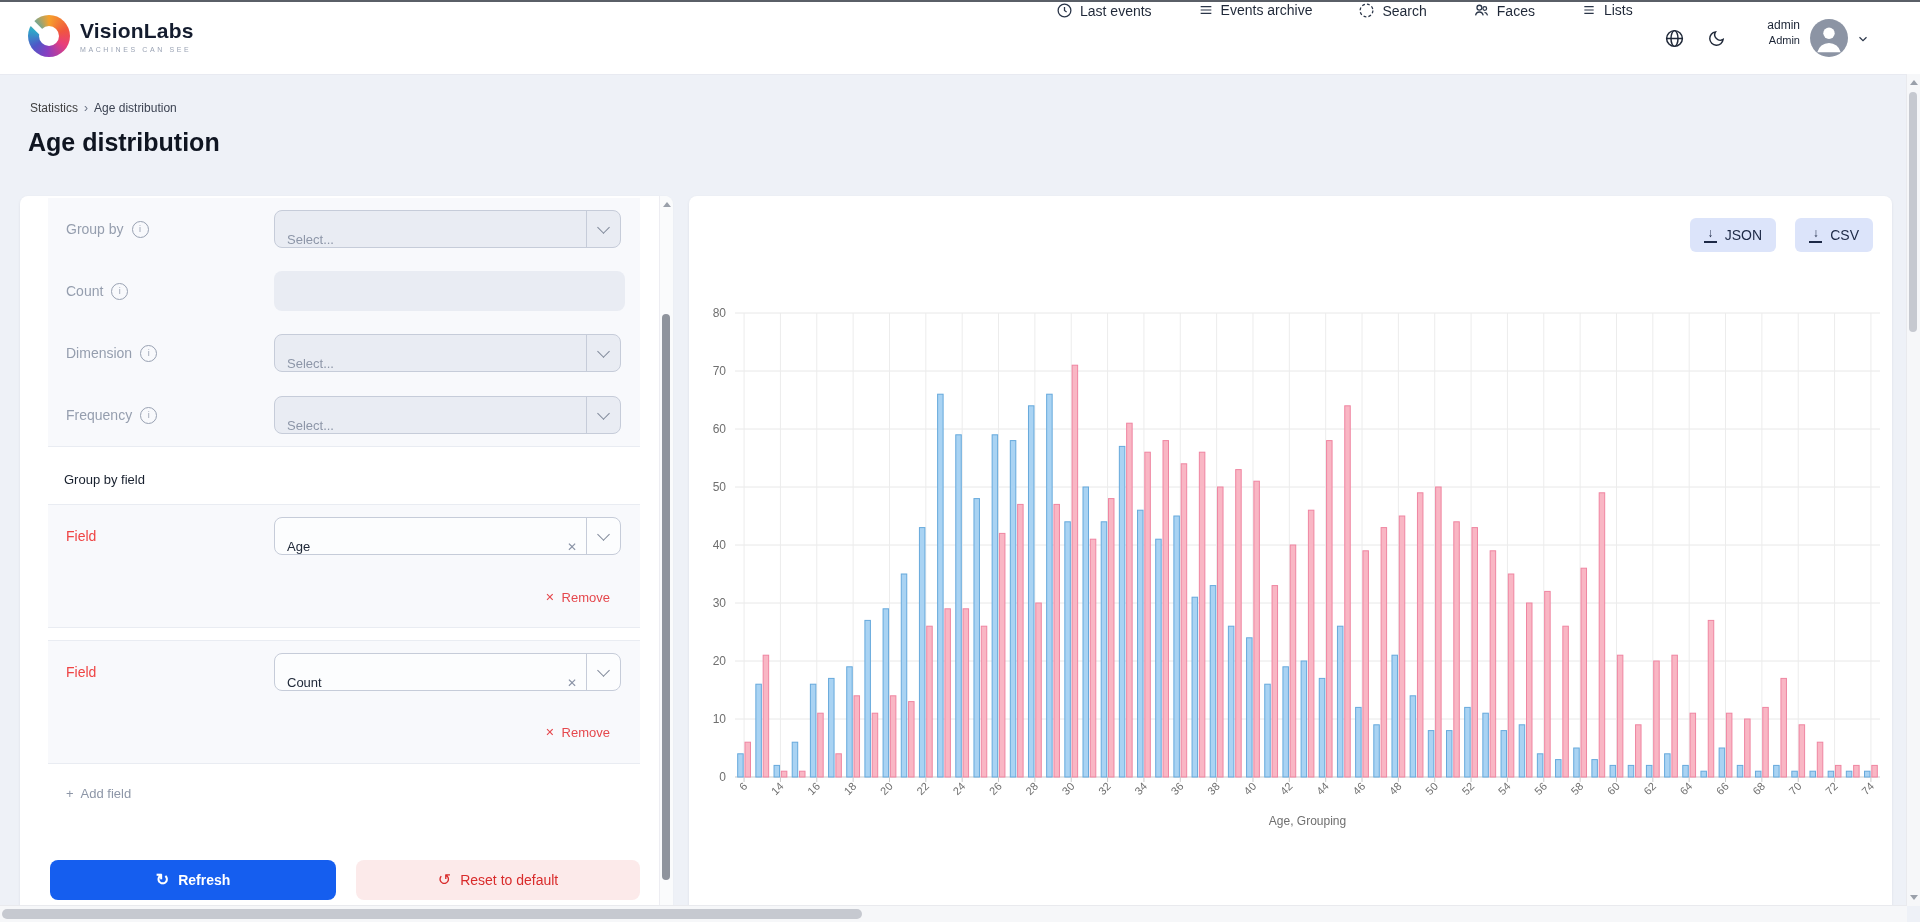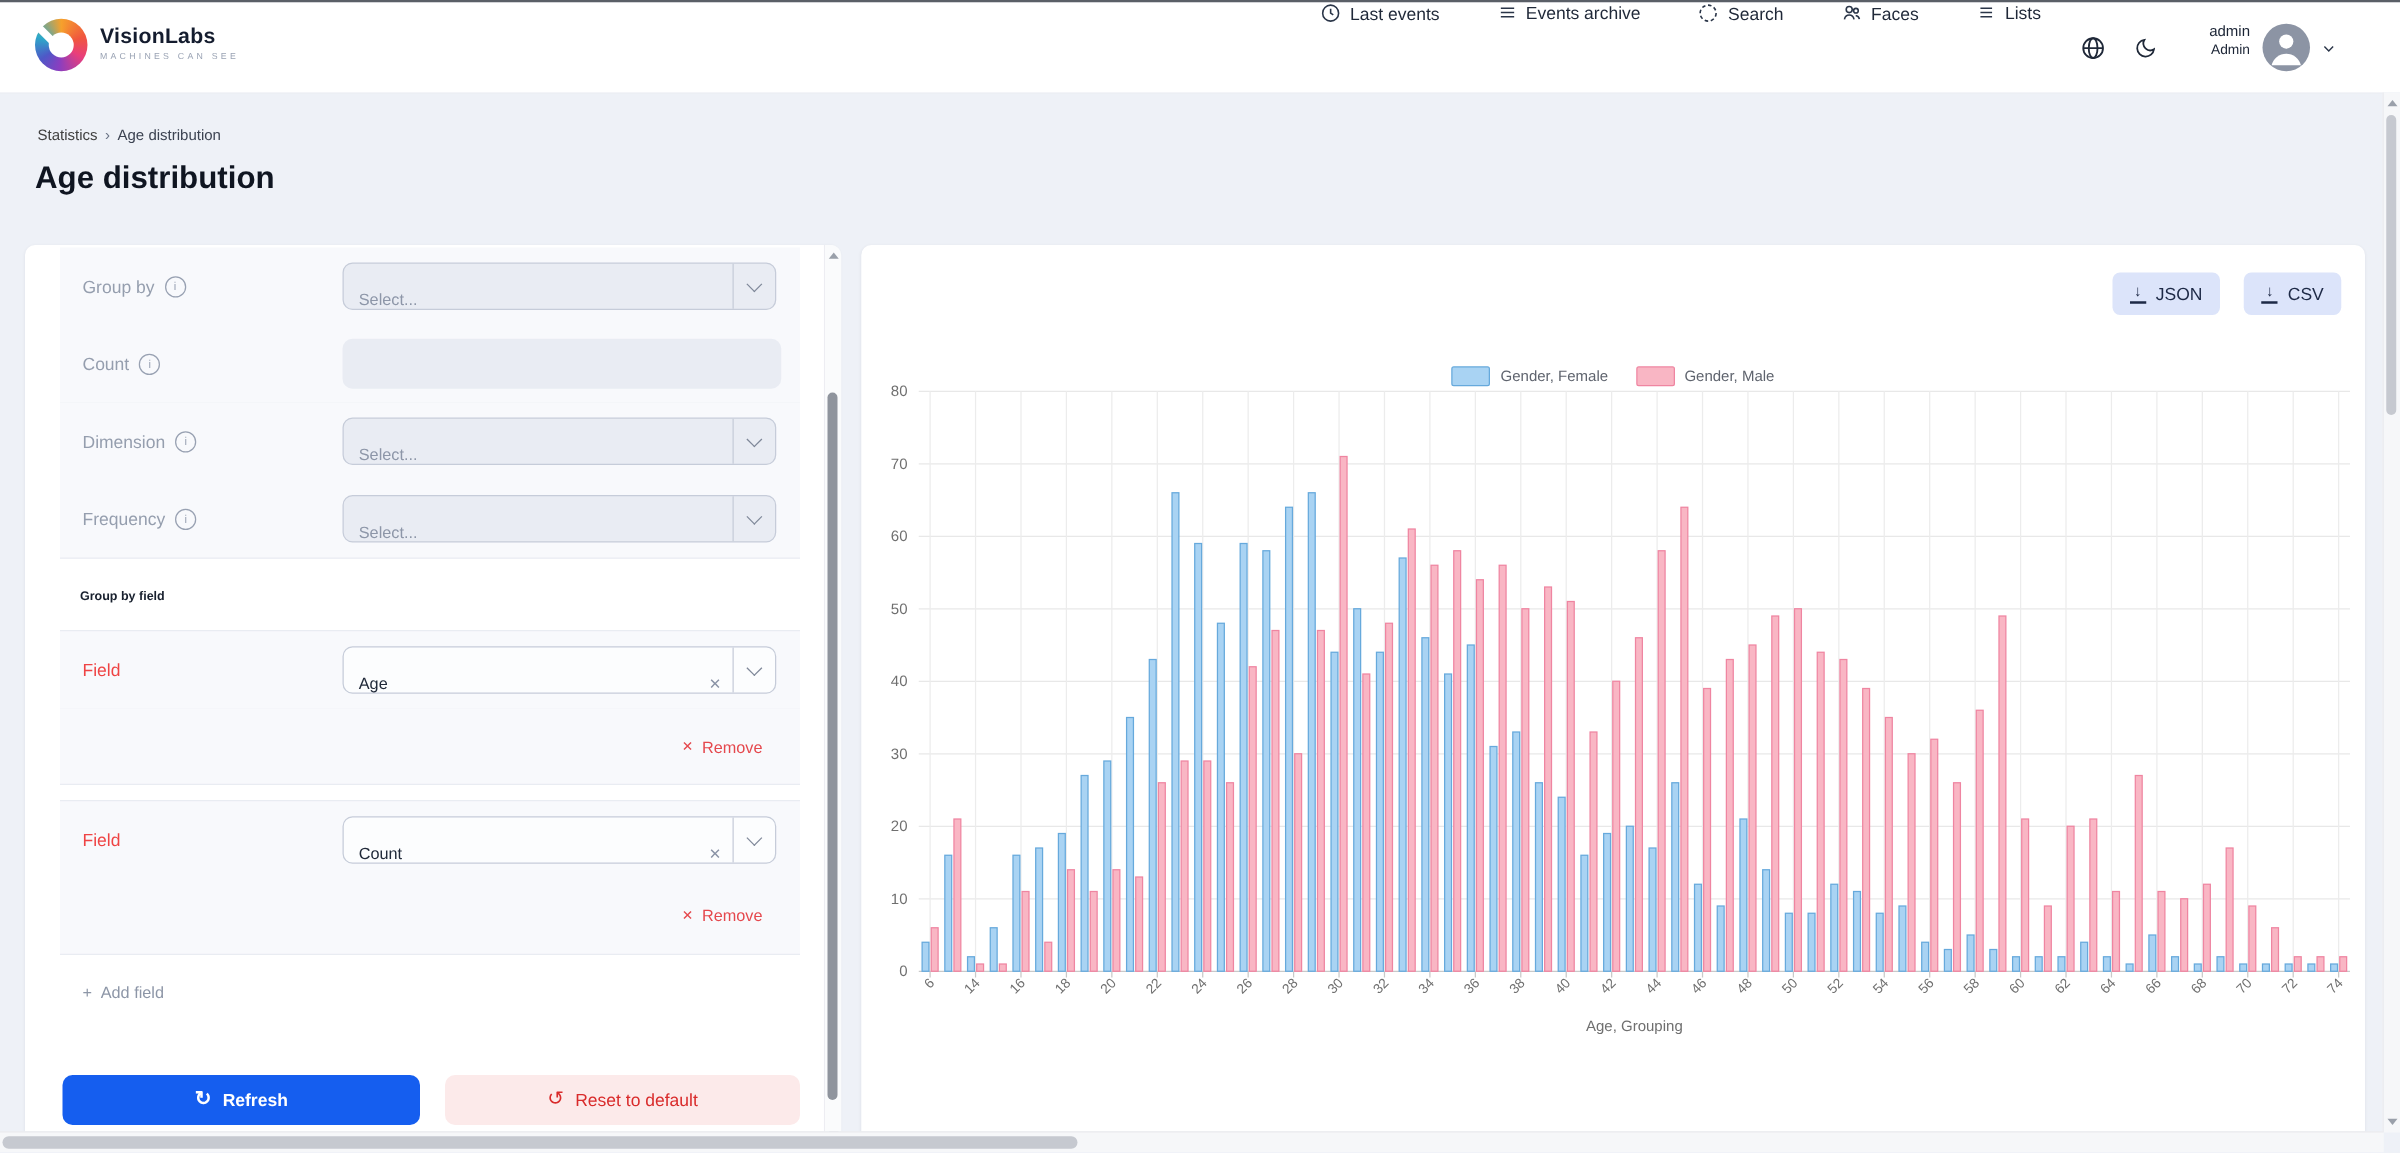--- a/index.html
+++ b/index.html
@@ -6,21 +6,21 @@
   body{width:1920px;height:922px;overflow:hidden;background:#eef1f7;font-family:"Liberation Sans",sans-serif}
   .app{position:relative;width:1920px;height:922px}
   .topstrip{position:absolute;top:0;left:0;width:100%;height:2px;background:#5a5f67}
   
   .navbar{position:absolute;top:2px;left:0;width:100%;height:72px;background:#fff;border-bottom:1px solid #e8eaf1}
   .logo{position:absolute;left:28px;top:13px;width:42px;height:42px;border-radius:50%;
         background:conic-gradient(from 0deg,#f6a12c,#f0563e 70deg,#e93e7b 120deg,#8a3ec0 185deg,#4e58c7 235deg,#2da9c9 290deg,#f6a12c 360deg)}
   .logo::before{content:"";position:absolute;left:-7px;top:7px;width:26px;height:6px;background:#fff;transform:rotate(45deg)}
   .logo::after{content:"";position:absolute;left:11px;top:11px;width:20px;height:20px;border-radius:50%;background:#fff}
   .brand{position:absolute;left:80px;top:17px}
-  .brand-name{font-size:17px;font-weight:bold;color:#141c2e;letter-spacing:.2px}
+  .brand-name{font-size:21px;font-weight:bold;color:#141c2e;letter-spacing:.2px}
   .brand-tag{font-size:7px;letter-spacing:2.6px;color:#9aa3b4;margin-top:3px}
   .nav-items{position:absolute;left:1056px;top:0;height:72px;display:flex;align-items:flex-start;gap:46px}
   .nav-item{display:flex;align-items:center;gap:7px;font-size:14px;color:#1f2838;cursor:pointer;white-space:nowrap}
   .nav-item svg,.icon-btn svg{display:block}
   .icon-btn{position:absolute;top:26px;cursor:pointer;color:#1f2838}
   .user-box{position:absolute;left:1722px;top:16px;width:78px;text-align:right;cursor:pointer}
   .user-name{font-size:12px;color:#1b2435}
   .user-role{font-size:11px;color:#1b2435;margin-top:2px}
   .avatar{position:absolute;left:1810px;top:17px;width:38px;height:38px;border-radius:50%;background:#8c94a4;overflow:hidden}
   .user-chev{position:absolute;left:1856px;top:30px;color:#2a3548}
@@ -39,21 +39,21 @@
   .flabel.dark{color:#ef4444}
   .info{width:15px;height:15px;min-width:15px;border:1.4px solid #98a1b2;border-radius:50%;font-size:9px;color:#98a1b2;display:flex;align-items:center;justify-content:center}
   .select{width:347px;height:38px;background:#e9ecf3;border:1px solid #c6ccd9;border-radius:8px;display:flex;align-items:flex-end;box-sizing:border-box;cursor:pointer}
   .select .ph{flex:1;padding:0 12px;font-size:13px;color:#8d96a8}
   .select .val{flex:1;padding:0 12px;font-size:13px;color:#212a3a}
   .select.white{background:#fcfdfe}
   .clear-x{font-size:12px;color:#8a93a6;padding:0 9px;cursor:pointer}
   .sel-right{width:33px;align-self:stretch;border-left:1px solid #c6ccd9;display:flex;align-items:center;justify-content:center}
   .chev{width:8px;height:8px;border-right:1.6px solid #7e8798;border-bottom:1.6px solid #7e8798;transform:rotate(45deg);margin-top:-4px}
   .input{width:347px;height:38px;background:#e9ecf3;border-radius:8px;border:none}
-  .group-heading{position:absolute;left:44px;top:276px;font-size:10px;font-weight:700;color:#18202e}
+  .group-heading{position:absolute;left:44px;top:276px;font-size:13px;font-weight:400;color:#18202e}
   .removerow{justify-content:flex-end;padding-right:30px;gap:7px;font-size:13px;color:#e5484d;cursor:pointer;box-sizing:border-box}
   .removerow .rx{font-size:11px}
   .add-field{position:absolute;left:46px;top:590px;display:flex;gap:7px;align-items:center;font-size:13px;color:#8d96a7;cursor:pointer}
   .btn{position:absolute;top:664px;height:40px;border-radius:8px;display:flex;align-items:center;justify-content:center;gap:9px;font-size:14px;cursor:pointer}
   .btn-refresh{left:30px;width:286px;background:#155eef;color:#fff;font-weight:bold}
   .btn-reset{left:336px;width:284px;background:#fceaea;color:#d92b2b}
   .btn .gicon{font-size:16px;line-height:16px}
   
   .pscroll{position:absolute;left:639px;top:0;width:13px;height:720px;background:#fafbfc;border-left:1px solid #ededf2;border-radius:0 8px 8px 0}
   .pthumb{position:absolute;left:2px;top:118px;width:8px;height:566px;background:#8f949d;border-radius:4px;cursor:pointer}
@@ -272,30 +272,20 @@
   </div>
 
   <div class="card chart-card">
     <div class="exp exp-json">
       <span class="dl">↓</span>
       <span>JSON</span>
     </div>
     <div class="exp exp-csv">
       <span class="dl">↓</span>
       <span>CSV</span>
-    </div>
-    <div class="legend">
-      <div class="lg-item">
-        <span class="lg-swatch" style="background: rgb(169, 211, 243); border-color: rgb(102, 169, 220);"></span>
-        <span class="lg-label">Gender, Female</span>
-      </div>
-      <div class="lg-item">
-        <span class="lg-swatch" style="background: rgb(249, 182, 196); border-color: rgb(239, 133, 161);"></span>
-        <span class="lg-label">Gender, Male</span>
-      </div>
     </div>
     <svg id="chartsvg" width="1203" height="716" style="position:absolute;left:0;top:0">
         <text x="37" y="585" text-anchor="end" fill="#6f6f6f" font-size="12">0</text>
         <line x1="46" y1="523" x2="1191" y2="523" stroke="#e8e8e8" stroke-width="1"></line>
         <text x="37" y="527" text-anchor="end" fill="#6f6f6f" font-size="12">10</text>
         <line x1="46" y1="465" x2="1191" y2="465" stroke="#e8e8e8" stroke-width="1"></line>
         <text x="37" y="469" text-anchor="end" fill="#6f6f6f" font-size="12">20</text>
         <line x1="46" y1="407" x2="1191" y2="407" stroke="#e8e8e8" stroke-width="1"></line>
         <text x="37" y="411" text-anchor="end" fill="#6f6f6f" font-size="12">30</text>
         <line x1="46" y1="349" x2="1191" y2="349" stroke="#e8e8e8" stroke-width="1"></line>

